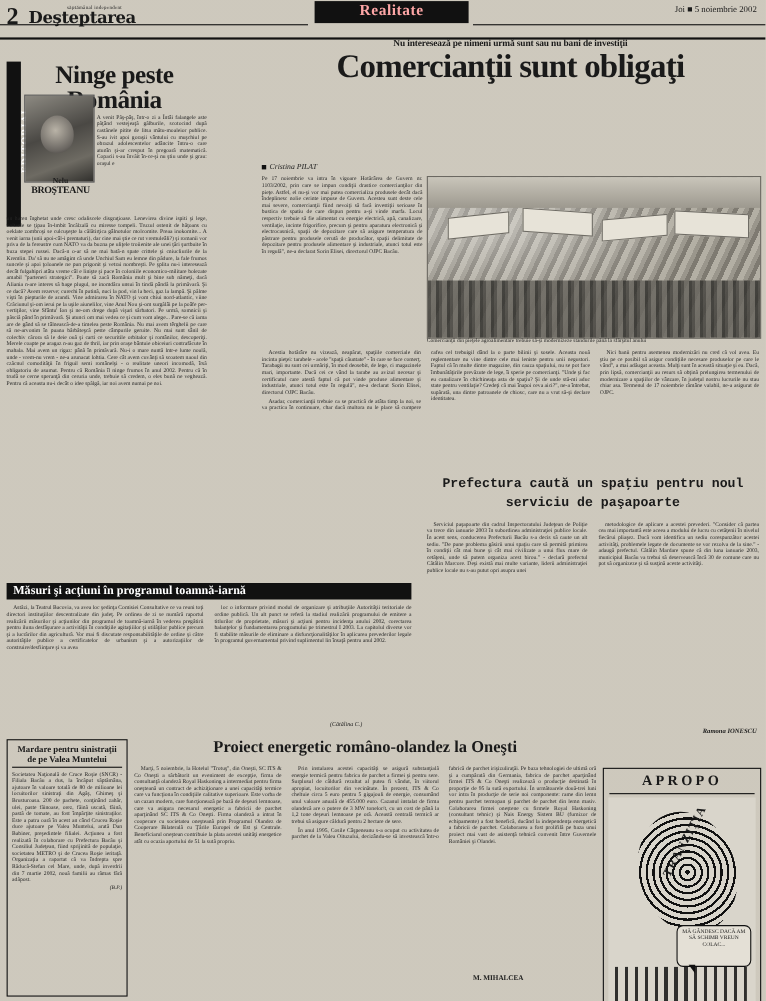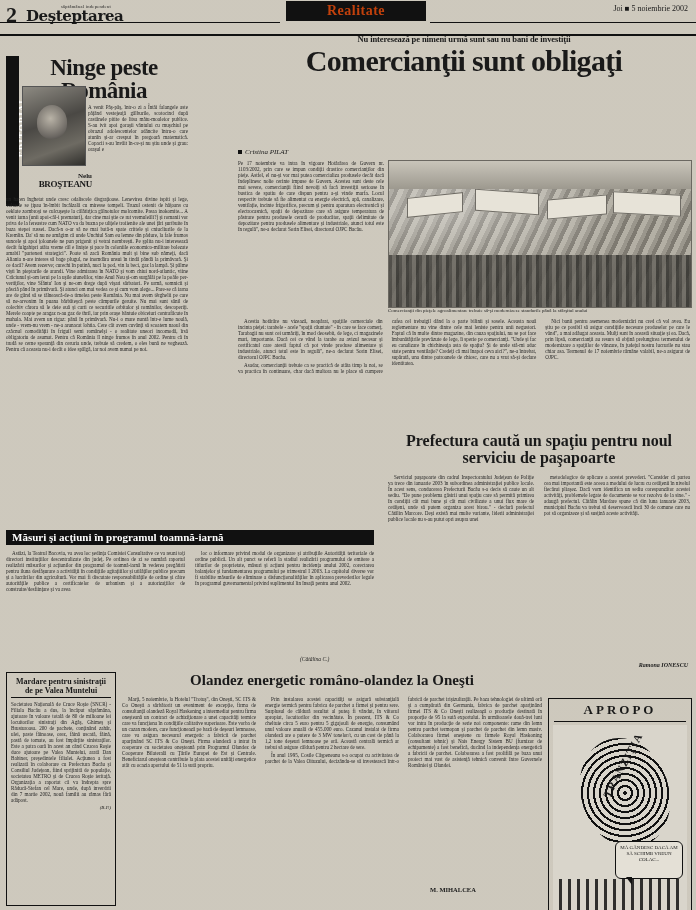--- a/index.html
+++ b/index.html
@@ -26,21 +26,21 @@
     font-family:"Liberation Serif",serif;
   }
   .logo-block{position:absolute;left:26px;top:4px;width:120px;}
   .logo-top{font-size:4.5px;letter-spacing:.3px;text-align:center;color:#222;}
   .logo-main{
     font-family:"DejaVu Serif",serif;font-weight:bold;font-size:15px;
     letter-spacing:-0.4px;line-height:15px;
   }
   .realitate{
     position:absolute;left:286px;top:1px;width:140px;height:20px;
-    background:#111;color:#c2410c;font-weight:bold;font-size:14px;
+    background:#111;color:#fca5a5;font-weight:bold;font-size:14px;
     text-align:center;line-height:20px;letter-spacing:.5px;
     font-family:"Liberation Serif",serif;
   }
   .topdate{
     position:absolute;right:8px;top:4px;font-size:8px;
   }
   .rule-left{position:absolute;left:0;top:22px;width:280px;height:1px;background:#111;}
   .rule-right{position:absolute;left:430px;top:22px;width:266px;height:1px;background:#111;}
 
   
@@ -68,21 +68,21 @@
     position:absolute;left:22px;top:86px;width:62px;height:78px;
     background:linear-gradient(160deg,#8d8a82,#4a4844 45%,#6e6b63 75%,#302f2c);
     border:1px solid #555;
   }
   .ed-photo:after{
     content:"";position:absolute;left:14px;top:18px;width:30px;height:34px;
     border-radius:50% 50% 45% 45%;
     background:radial-gradient(circle at 45% 40%,#b9b3a7,#6b6762 70%,#3d3b37);
   }
   .ed-name{
-    position:absolute;left:18px;top:172px;width:74px;text-align:right;
+    position:absolute;left:18px;top:160px;width:74px;text-align:center;
     font-weight:bold;font-size:7px;line-height:8px;color:#1a1a1a;
   }
   .ed-name .n1{font-size:7px;}
   .ed-name .n2{font-size:9px;letter-spacing:-0.3px;}
   .ed-title{
     position:absolute;left:20px;top:56px;width:168px;
     text-align:center;font-weight:bold;
     font-family:"Liberation Serif",serif;
     font-size:23px;line-height:23px;letter-spacing:-0.5px;
   }
@@ -131,21 +131,21 @@
     position:absolute;left:238px;top:160px;width:146px;
   }
   .cols3{
     position:absolute;left:238px;top:318px;width:452px;
     column-count:3;column-gap:9px;
   }
 
   
   .pref-head{
     position:absolute;left:388px;top:432px;width:302px;
-    text-align:center;font-weight:bold;font-size:16px;line-height:17px;
+    text-align:center;font-weight:bold;font-size:12px;line-height:17px;font-family:Liberation Mono, monospace;
   }
   .pref-cols{
     position:absolute;left:388px;top:474px;width:302px;
     column-count:2;column-gap:10px;
   }
   .pref-sign{
     position:absolute;right:8px;top:662px;font-size:6px;font-weight:bold;font-style:italic;
   }
 
   
@@ -302,21 +302,21 @@
   <div class="ajut-box">
     <div class="ajut-head">
       <div>Mardare pentru sinistraţii</div>
       <div>de pe Valea Muntelui</div>
     </div>
     <div class="ajut-rule"></div>
     <div class="ajut-body col-text">Societatea Naţională de Cruce Roşie (SNCR) - Filiala Bacău a dus, la încăput săptămâna, ajutoare în valoare totală de 80 de milioane lei locuitorilor sinistraţi din Agăş, Ghimeş şi Brusturoasa. 200 de pachete, conţinând zahăr, ulei, paste făinoase, orez, făină uscată, făină, pastă de tomate, au fost împărţite sinistraţilor. Este a patra oară în acest an când Crucea Roşie duce ajutoare pe Valea Muntelui, arată Dan Babiner, preşedintele filialei. Acţiunea a fost realizată în colaborare cu Prefectura Bacău şi Consiliul Judeţean, fiind sprijinită de populaţie, societatea METRO şi de Crucea Roşie ieritaţă. Organizaţia a raportat că va îndrepta spre Răducă-Stefan cel Mare, unde, după inverdrii din 7 martie 2002, nouă familii au rămas fără adăpost.</div>
     <div class="ajut-sign">(B.P.)</div>
   </div>
 
-  <div class="onesti-head">Olandez energetic româno-olandez la Oneşti</div>
+  <div class="onesti-head">Proiect energetic româno-olandez la Oneşti</div>
   <div class="onesti-cols col-text">
     <p>Marţi, 5 noiembrie, la Hotelul "Trotuş", din Oneşti, SC ITS &amp; Co Oneşti a sărbătorit un eveniment de excepţie, firma de consultanţă olandeză Royal Haskoning a intermediat pentru firma oneşteană un contract de achiziţionare a unei capacităţi termice care va funcţiona în condiţiile calitative superioare. Este vorba de un cazan modern, care funcţionează pe bază de deşeuri lemnoase, care va asigura necesarul energetic a fabricii de parchet aparţinând SC ITS &amp; Co Oneşti. Firma olandeză a intrat în cooperare cu societatea oneşteană prin Programul Olandez de Cooperare Bilaterală cu Ţările Europei de Est şi Centrale. Beneficiarul oneştean contribuie la plata acestei unităţi energetice atât cu ocazia aportului de 51 la sută propriu.</p>
     <p>Prin instalarea acestei capacităţi se asigură substanţială energie termică pentru fabrica de parchet a firmei şi pentru sere. Surplusul de căldură rezultat al putea fi vândut, în viitorul apropiat, locuitorilor din vecinătate. În prezent, ITS &amp; Co cheltuie circa 5 euro pentru 5 gigajouli de energie, consumând unul valoare anuală de 455.000 euro. Cazanul instalat de firma olandeză are o putere de 3 MW tonelor/t, cu un cost de până la 1,2 tone deşeuri lemnoase pe oră. Această centrală termică ar trebui să asigure căldură pentru 2 hectare de sere.</p>
     <p>În anul 1995, Cosile Câşpeneanu s-a ocupat cu activitatea de parchet de la Valea Oituzului, decizându-se să investească într-o fabrică de parchet irişizuliraţăi. Pe baza tehnologiei de ultimă oră şi a cumpărată din Germania, fabrica de parchet aparţinând firmei ITS &amp; Co Oneşti realizează o producţie destinată în proporţie de 95 la sută exportului. În următoarele două-trei luni vor intra în producţie de serie noi componente: rame din lemn pentru parchet termopan şi parchet de parchet din lemn masiv. Colaborarea firmei oneştene cu firmele Royal Haskoning (consultant tehnic) şi Nais Energy Sistem BU (furnizor de echipamente) a fost benefică, ducând la independenţa energetică a fabricii de parchet. Colaborarea a fost prolifilă pe baza unui proiect mai vast de asistenţă tehnică convenit între Guvernele României şi Olandei.</p>
   </div>
   <div class="onesti-sign">M. MIHALCEA</div>
 
   <div class="apropo-box">
     <div class="apropo-head">APROPO</div>
     <div class="apropo-rule"></div>

